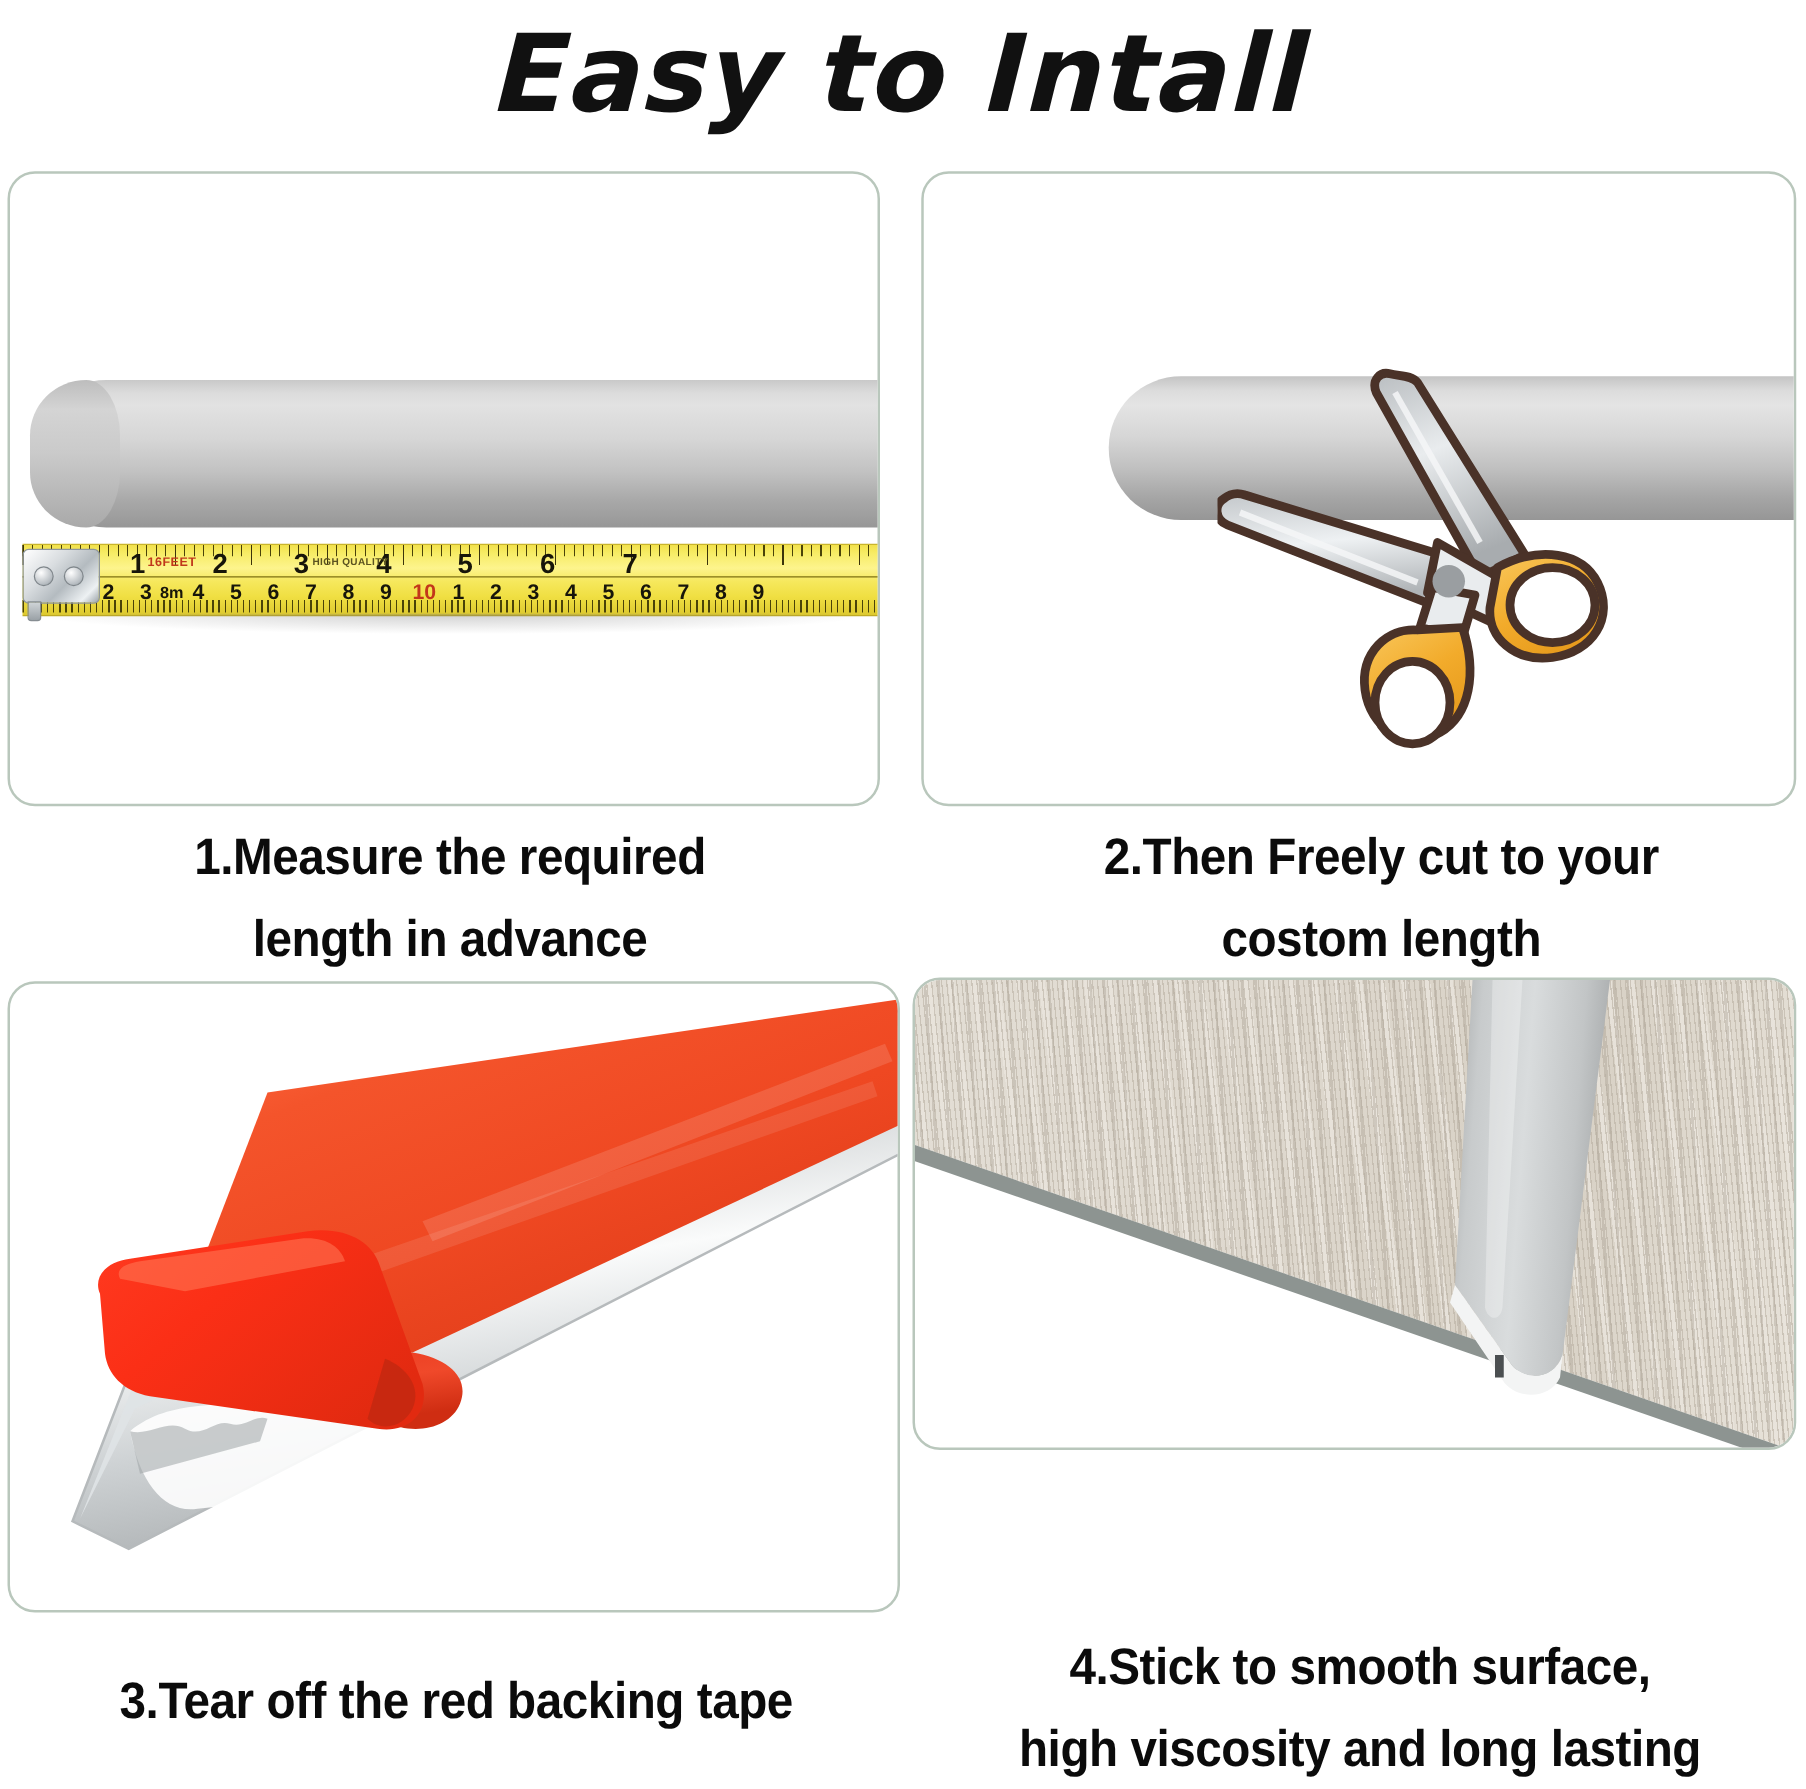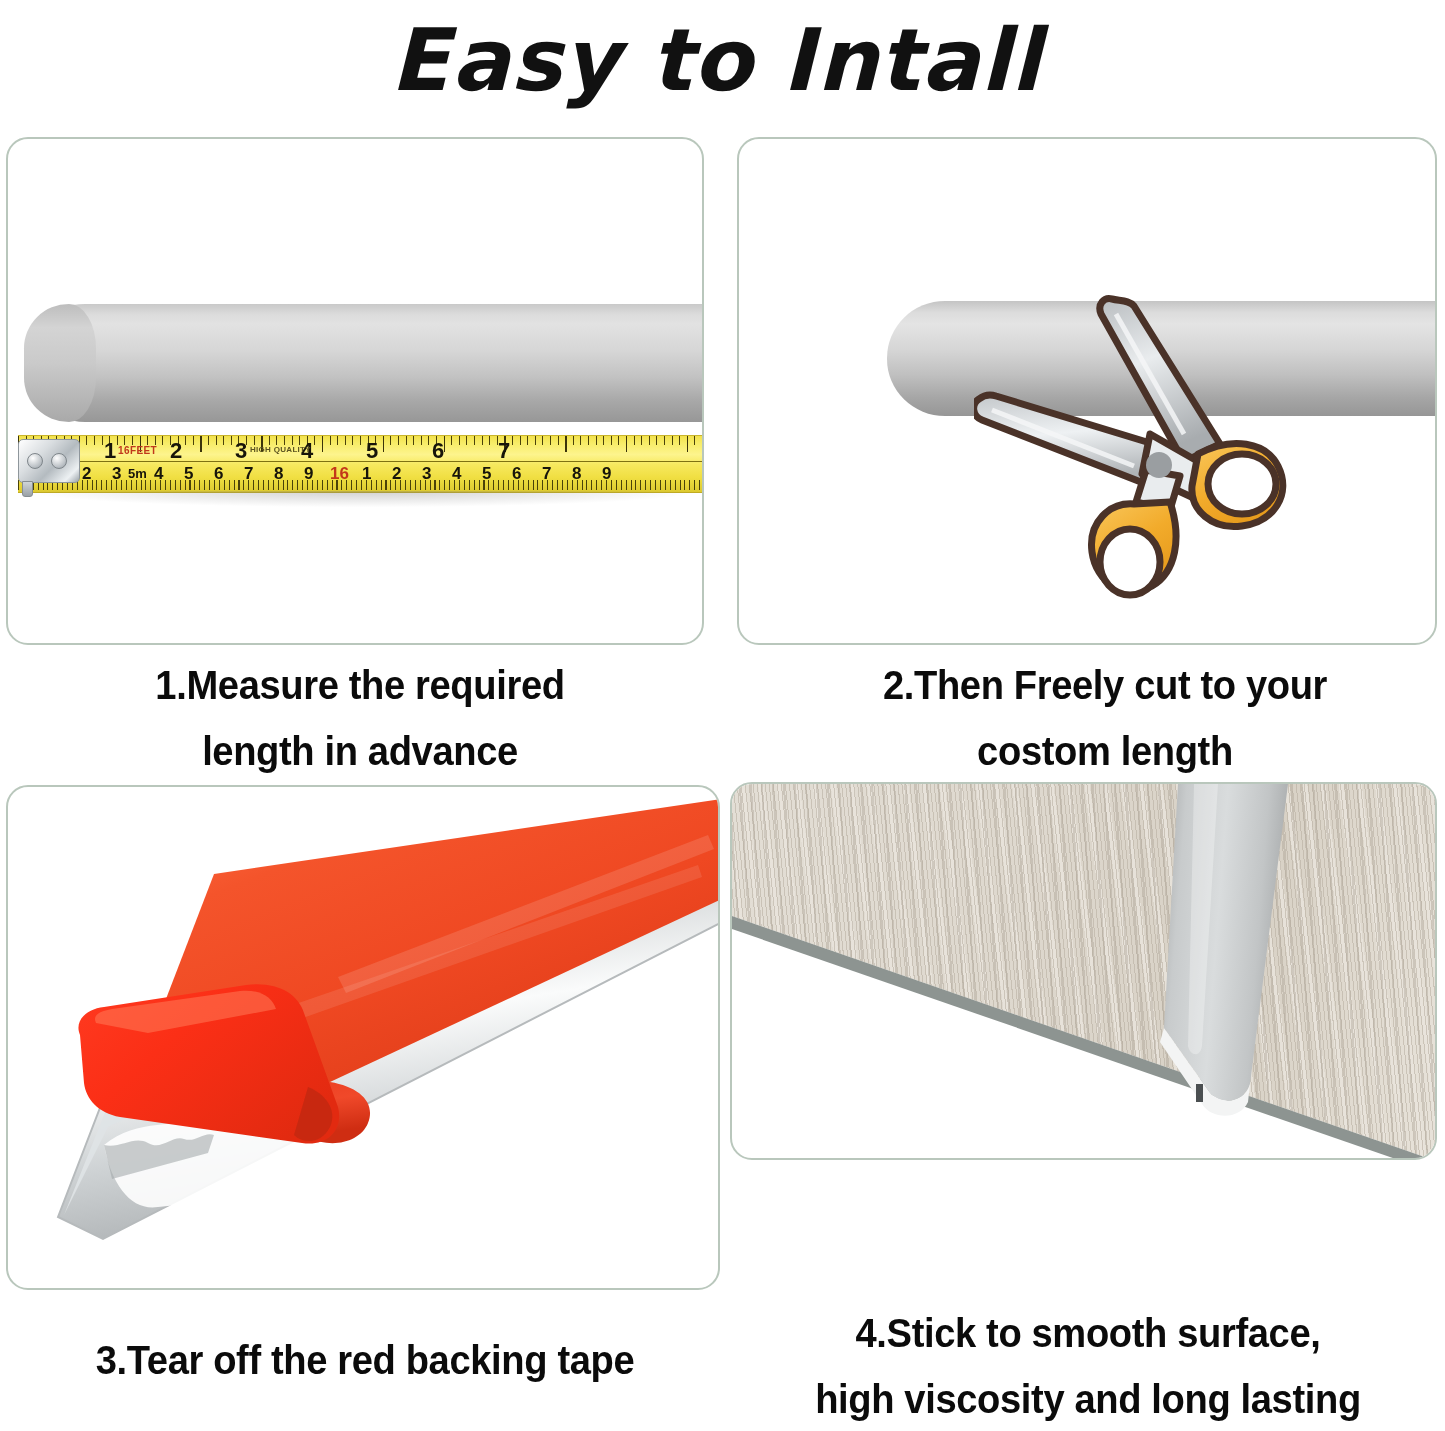--- a/index.html
+++ b/index.html
@@ -244,28 +244,28 @@
     <span class="tn" style="left:283px">4</span>
     <span class="tn" style="left:348px">5</span>
     <span class="tn" style="left:414px">6</span>
     <span class="tn" style="left:480px">7</span>
 
     <span class="tape-brand" style="left:100px">16FEET</span>
     <span class="tape-qual" style="left:232px">HIGH QUALITY</span>
 
     <span class="tm" style="left:64px">2</span>
     <span class="tm" style="left:94px">3</span>
-    <span class="tape-5m" style="left:110px">5m</span>
+    <span class="tape-5m" style="left:110px">8m</span>
     <span class="tm" style="left:136px">4</span>
     <span class="tm" style="left:166px">5</span>
     <span class="tm" style="left:196px">6</span>
     <span class="tm" style="left:226px">7</span>
     <span class="tm" style="left:256px">8</span>
     <span class="tm" style="left:286px">9</span>
-    <span class="tm red" style="left:312px">16</span>
+    <span class="tm red" style="left:312px">10</span>
     <span class="tm" style="left:344px">1</span>
     <span class="tm" style="left:374px">2</span>
     <span class="tm" style="left:404px">3</span>
     <span class="tm" style="left:434px">4</span>
     <span class="tm" style="left:464px">5</span>
     <span class="tm" style="left:494px">6</span>
     <span class="tm" style="left:524px">7</span>
     <span class="tm" style="left:554px">8</span>
     <span class="tm" style="left:584px">9</span>
   </div>

